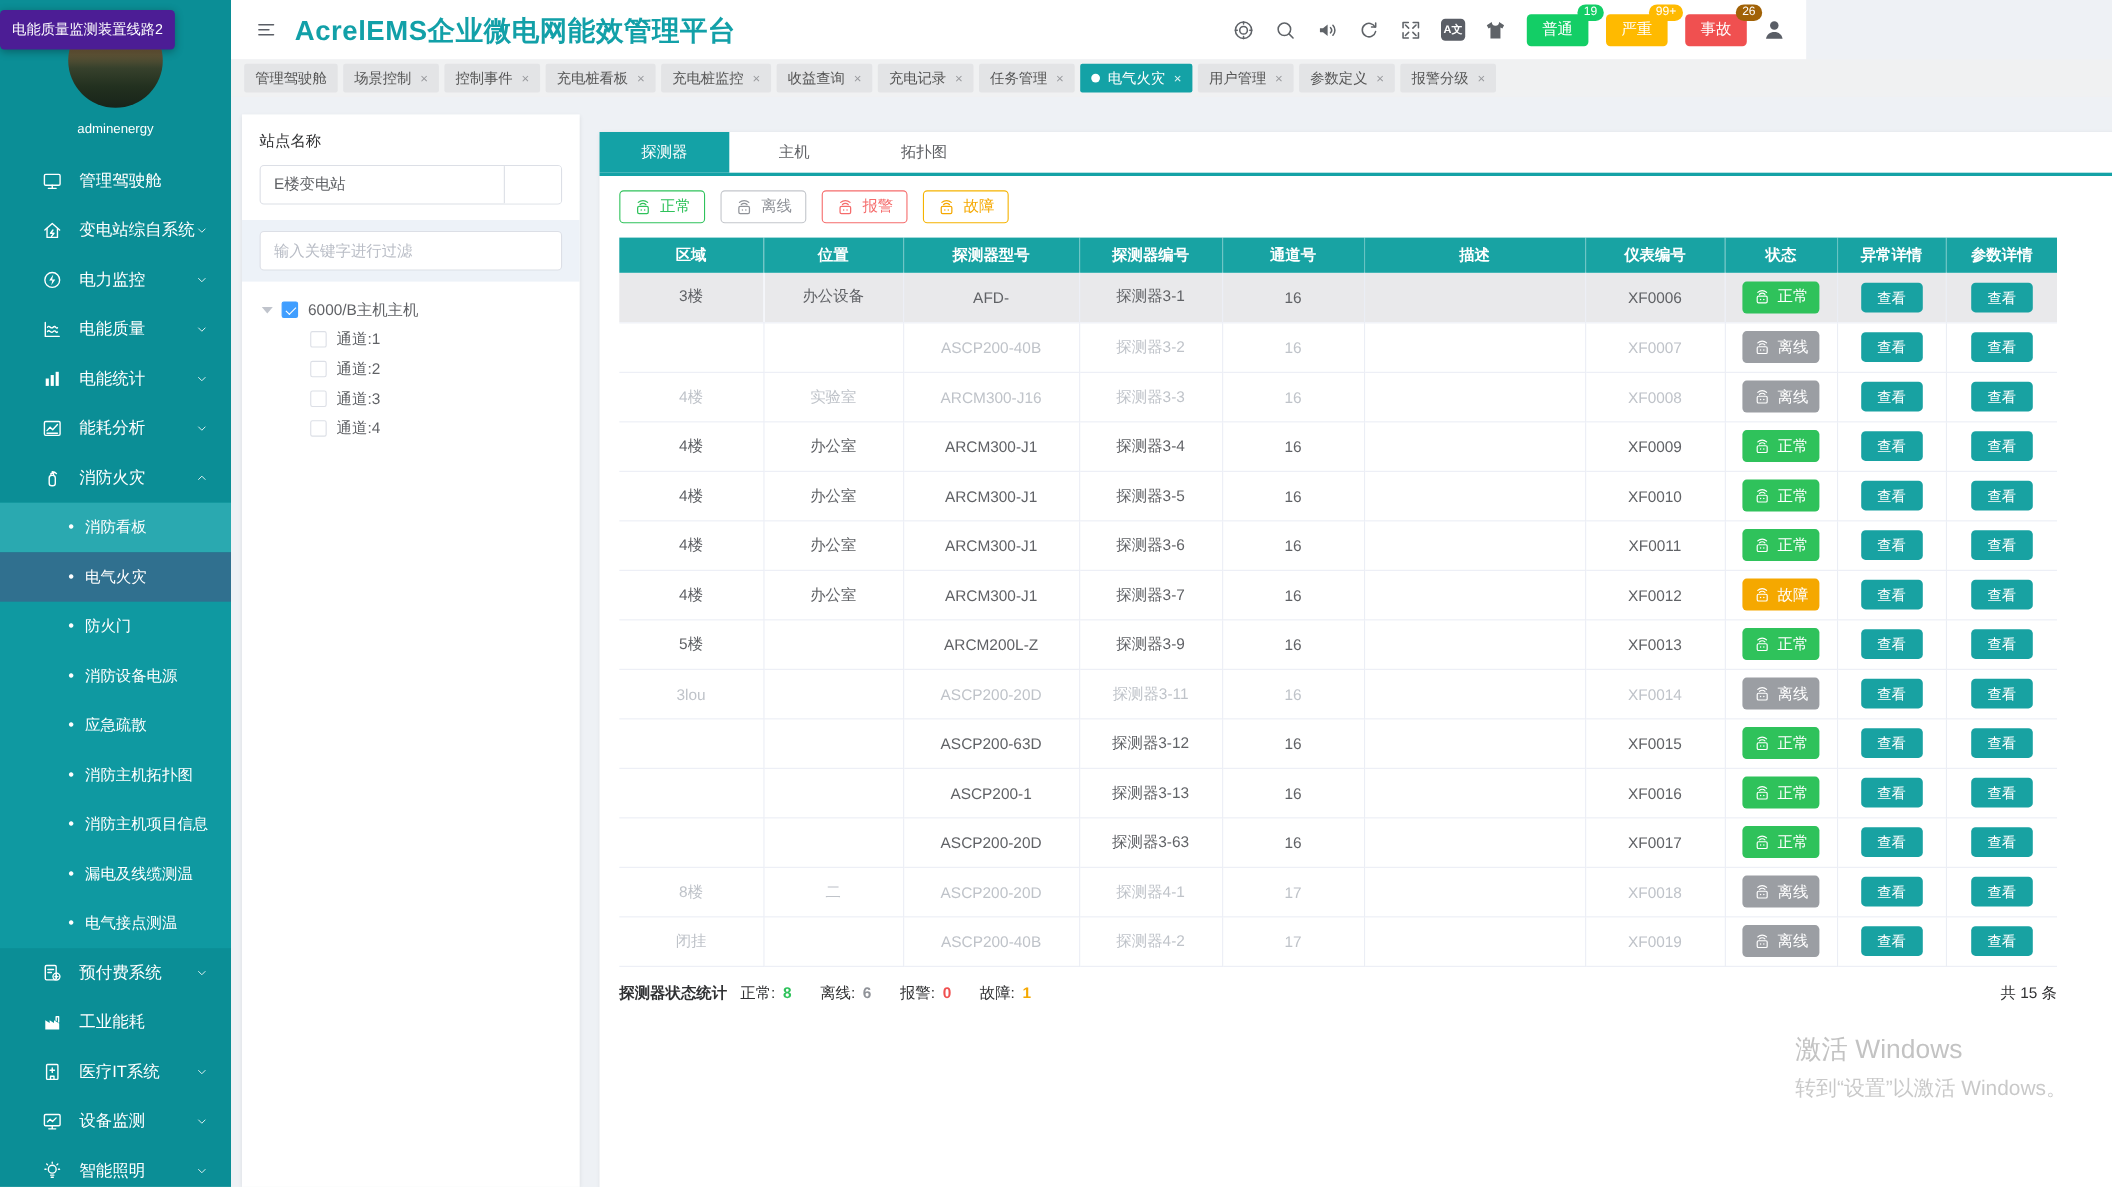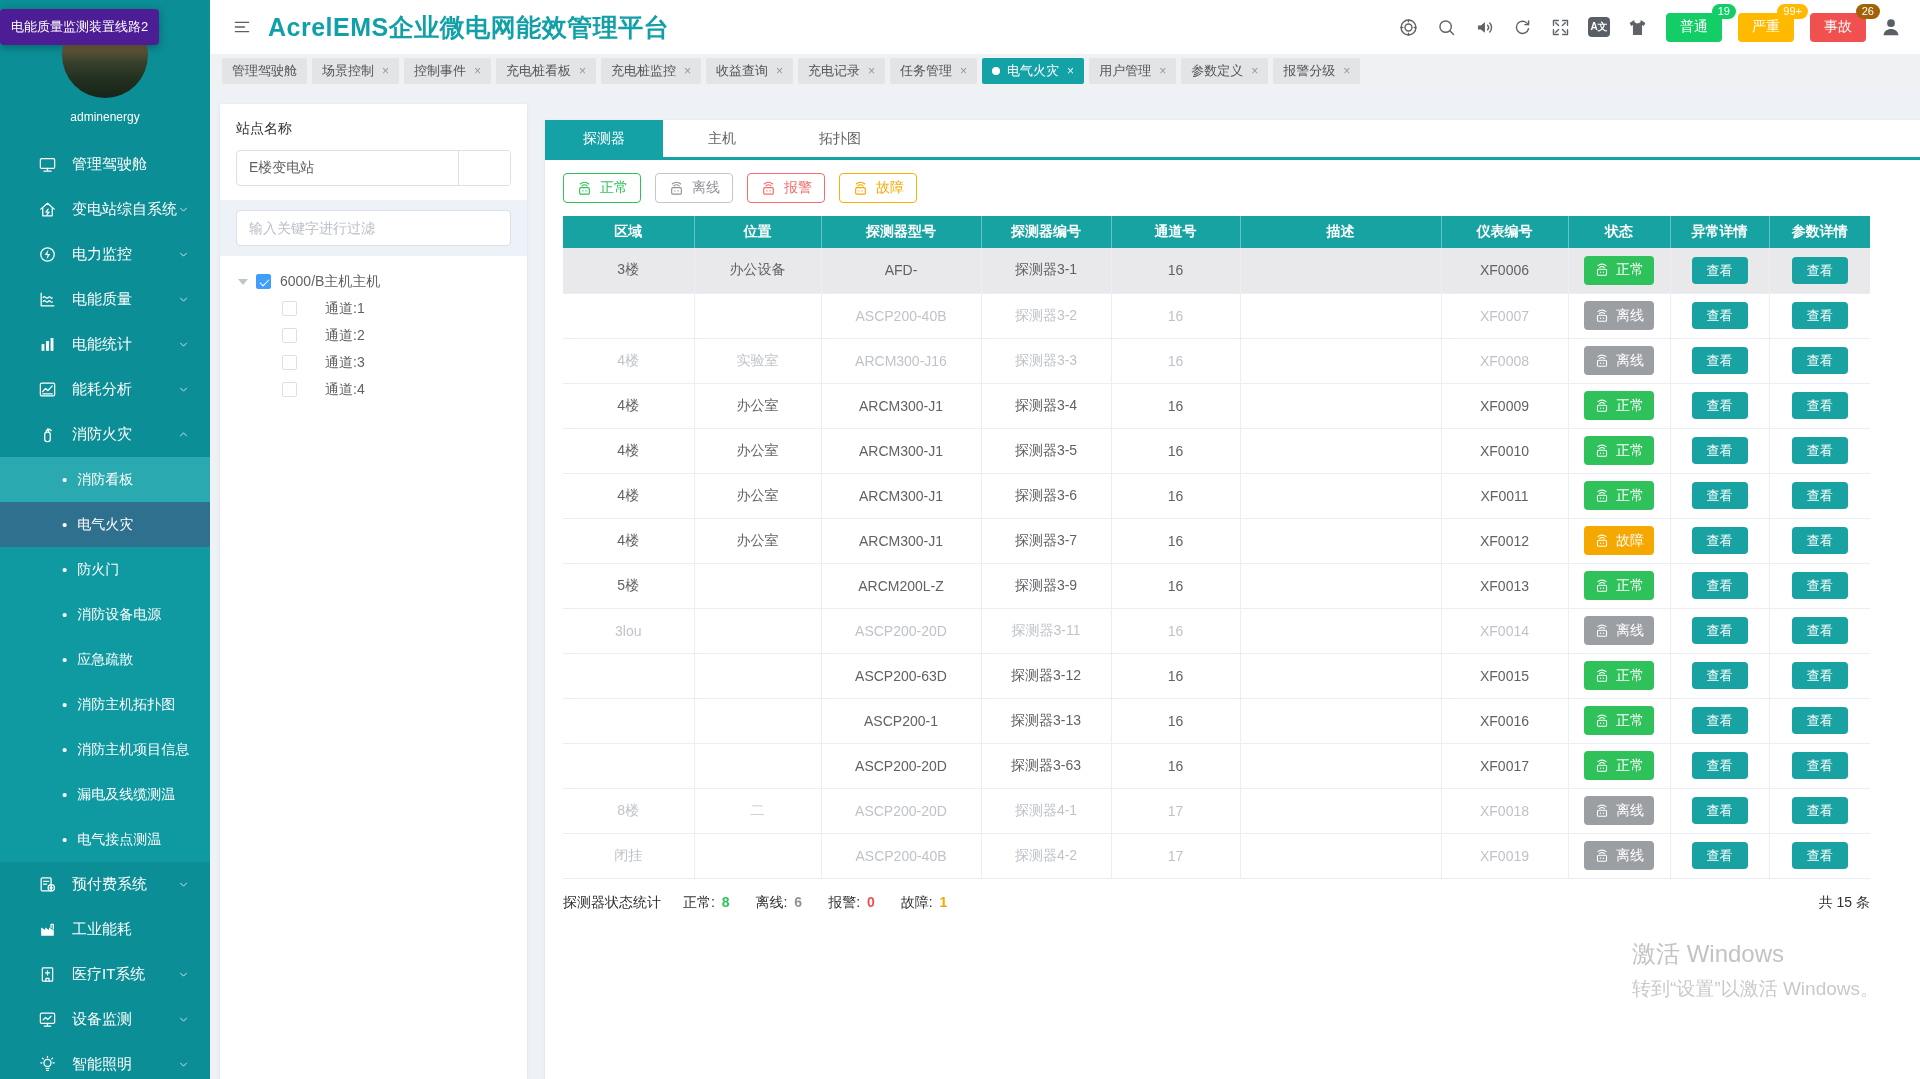--- a/index.html
+++ b/index.html
@@ -23,21 +23,21 @@
   .submenu-item { height:45px; display:flex; align-items:center; padding-left:62px; font-size:14px; cursor:pointer; }
   .submenu-item .bullet { margin-right:10px; font-size:15px; }
   .submenu-item.hover { background:#2aa9b0; }
   .submenu-item.active { background:#30708f; }
 
   
   #tooltip { position:absolute; left:0; top:9px; z-index:60; background:#4c1d95; color:#fff; font-size:13px;
     padding:9px 11px; border-radius:4px; box-shadow:0 2px 8px rgba(0,0,0,.3); white-space:nowrap; }
 
   
-  #header { position:absolute; left:210px; top:0; width:1710px; height:54px; background:#fff; display:flex; align-items:center; padding:0 18px 0 22px; }
+  #header { position:absolute; left:210px; top:0; width:1432px; height:54px; background:#fff; display:flex; align-items:center; padding:0 18px 0 22px; }
   #hamburger { width:20px; height:20px; color:#5a5e66; cursor:pointer; }
   #app-title { margin-left:16px; font-size:25px; font-weight:700; color:#12a0a8; letter-spacing:.5px; }
   #header-spacer { flex:1; }
   #header-icons { display:flex; align-items:center; gap:17px; color:#5f6368; }
   .hdr-icon { width:21px; height:21px; cursor:pointer; }
   .translate-chip { background:#5a5e66; color:#fff; border-radius:4px; font-size:10px; font-weight:700;
     width:22px; height:20px; display:flex; align-items:center; justify-content:center; cursor:pointer; letter-spacing:0; }
   #alarm-group { display:flex; align-items:center; gap:16px; margin:0 14px 0 18px; }
   .alarm-btn { position:relative; height:29px; border-radius:4px; color:#fff; font-size:14px; display:flex; align-items:center; padding:0 14px; cursor:pointer; }
   .alarm-btn.normal { background:#13ce66; }
@@ -72,21 +72,21 @@
   #filter-strip { margin-top:14px; background:#edf2f8; padding:10px 16px; margin-left:-16px; margin-right:-16px; }
   #filter-strip input { width:100%; height:36px; border:1px solid #dcdfe6; border-radius:4px; padding:0 12px; font-size:14px; color:#606266; outline:none; font-family:inherit; background:#fff; }
   #filter-strip input::placeholder { color:#b9bdc6; }
   #tree { margin-top:12px; }
   .tree-row { display:flex; align-items:center; height:27px; cursor:pointer; }
   .tree-row .caret { width:0; height:0; border-left:5px solid transparent; border-right:5px solid transparent; border-top:6px solid #c0c4cc; margin:0 8px 0 2px; }
   .checkbox { width:15px; height:15px; border:1px solid #dcdfe6; border-radius:2px; background:#fff; margin-right:9px; position:relative; flex:none; }
   .checkbox.checked { background:#409eff; border-color:#409eff; }
   .checkbox.checked:after { content:""; position:absolute; left:4.5px; top:1.5px; width:4px; height:8px; border-right:1.6px solid #fff; border-bottom:1.6px solid #fff; transform:rotate(45deg); }
   .tree-row .t-label { font-size:14px; color:#606266; }
-  .tree-child { padding-left:46px;gap:19px; }
+  .tree-child { padding-left:46px; }
 
   
   #table-card { position:absolute; left:335px; top:32px; width:1624px; height:975px; }
   #seg-tabs { display:flex; border-bottom:3px solid #14a2a6; height:40px; }
   .seg { width:118px; display:flex; align-items:center; justify-content:center; font-size:14px; color:#606266; cursor:pointer; }
   .seg.active { background:#14a2a6; color:#fff; }
   #card-body { padding:0 18px; position:relative; }
   #filter-row { margin-top:13px; display:flex; gap:14px; }
   .filter-btn { height:30px; display:flex; align-items:center; gap:7px; padding:0 12px; border-radius:4px; background:#fff; font-size:14px; cursor:pointer; border:1px solid; }
   .filter-btn .ic { width:17px; height:17px; }
@@ -109,21 +109,21 @@
   .status-badge.offline { background:#9b9ea3; }
   .status-badge.fault { background:#f5a800; }
   .view-btn { display:inline-block; background:#18a2a2; color:#fff; font-size:13px; padding:7px 15px; border-radius:4px; cursor:pointer; line-height:1; }
 
   
   #tbl-scrollbar { position:absolute; right:-14px; top:13px; width:7px; height:662px; background:#f1f1f1; border-radius:4px; }
   #tbl-thumb { position:absolute; top:4px; left:0; width:7px; height:240px; background:#d2d2d2; border-radius:4px; }
 
   
   #stats-row { margin-top:15px; width:1307px; display:flex; align-items:center; font-size:14px; color:#303133; }
-  #stats-title { font-weight:400; margin-right:22px; }
+  #stats-title { font-weight:700; margin-right:12px; }
   .stat-item { margin-right:26px; }
   .stat-value { font-weight:700; margin-left:3px; }
   .stat-value.normal { color:#2fc25b; }
   .stat-value.offline { color:#909399; }
   .stat-value.alarm { color:#f05050; }
   .stat-value.fault { color:#f5a800; }
   #total-count { margin-left:auto; color:#303133; }
 
   
   #watermark { position:absolute; left:1632px; top:938px; color:#c3c3c3; z-index:40; pointer-events:none; }

